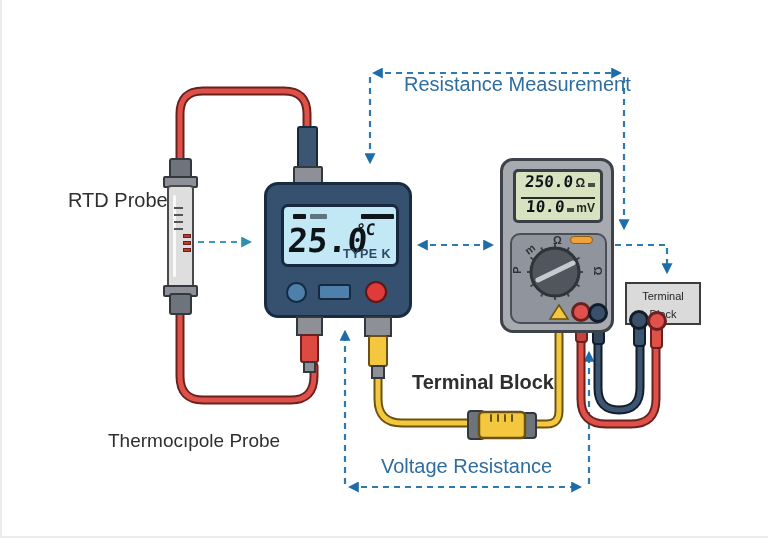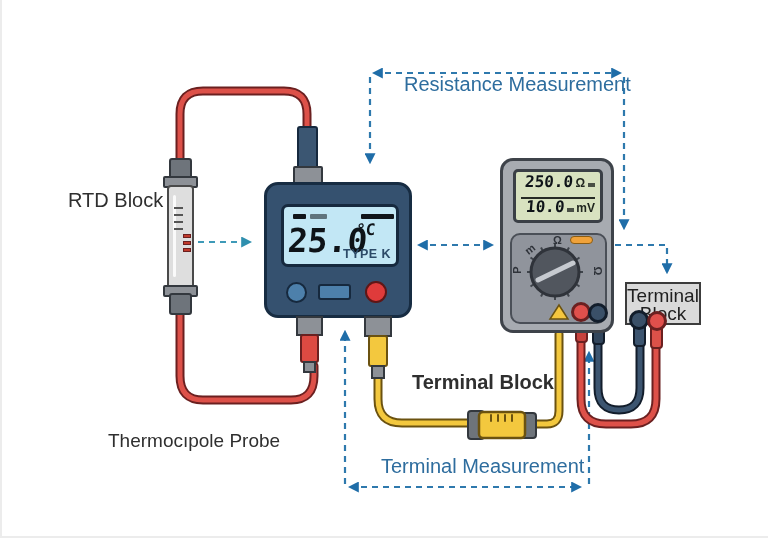--- a/index.html
+++ b/index.html
@@ -28,21 +28,21 @@
   .mm-row .unit{font-weight:700;font-size:12px;color:#20261f;}
   .mm-row1{border-bottom:2px solid #262b25;padding-bottom:2px;}
   .sup-mark{display:inline-block;width:7px;height:4px;background:#262b25;opacity:.8;margin:0 0 8px 1px;}
   .mm-dial-panel{left:508px;top:233px;width:97px;height:91px;background:#90949c;border:2.5px solid #4a4f57;border-radius:10px;}
   .dial-lbl{position:absolute;font-size:11px;font-weight:700;color:#2f333a;}
   .jack{position:absolute;width:20px;height:20px;border-radius:50%;box-sizing:border-box;}
   .jack.red{background:#e0504c;border:3px solid #6b2020;}
   .jack.navy{background:#3a5068;border:3px solid #121d2b;}
   
   .tb-box{left:623px;top:282px;width:76px;height:43px;background:#dadada;border:2.5px solid #3c3c3c;
-    text-align:center;color:#1f1f1f;font-size:19px;line-height:18px;padding-top:3px;}
+    text-align:center;color:#1f1f1f;font-size:11px;line-height:18px;padding-top:3px;}
   
   .gray-part{background:#8d9197;border:2px solid #33383e;}
 </style>
 </head>
 <body>
 
 <div class="stage">
 
   <svg class="layer" viewBox="0 0 768 538">
     <defs>
@@ -178,19 +178,19 @@
   <div class="jack red" style="left:569px;top:302px;"></div>
   <div class="jack navy" style="left:586px;top:303px;"></div>
 
   <div class="abs tb-box">
     <div>Terminal</div>
     <div>Block</div>
   </div>
   <div class="jack navy" style="left:627px;top:310px;"></div>
   <div class="jack red" style="left:645px;top:311px;"></div>
 
-  <div class="lbl" style="left:66px;top:189px;">RTD Block</div>
+  <div class="lbl" style="left:66px;top:189px;">RTD Probe</div>
   <div class="lbl" style="left:106px;top:430px;font-size:19px;">Thermocıpole Probe</div>
   <div class="lbl" style="left:410px;top:371px;font-weight:bold;">Terminal Block</div>
   <div class="lbl blue" style="left:402px;top:45px;margin-top:28px;">Resistance Measurement</div>
-  <div class="lbl blue" style="left:379px;top:455px;">Terminal Measurement</div>
+  <div class="lbl blue" style="left:379px;top:455px;">Voltage Resistance</div>
 
 </div>
 
 </body></html>

